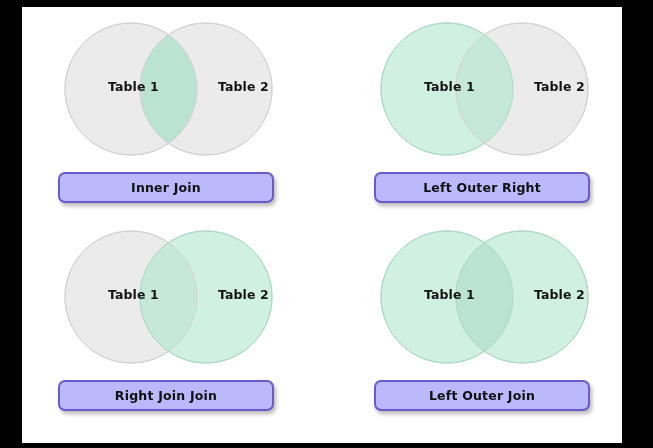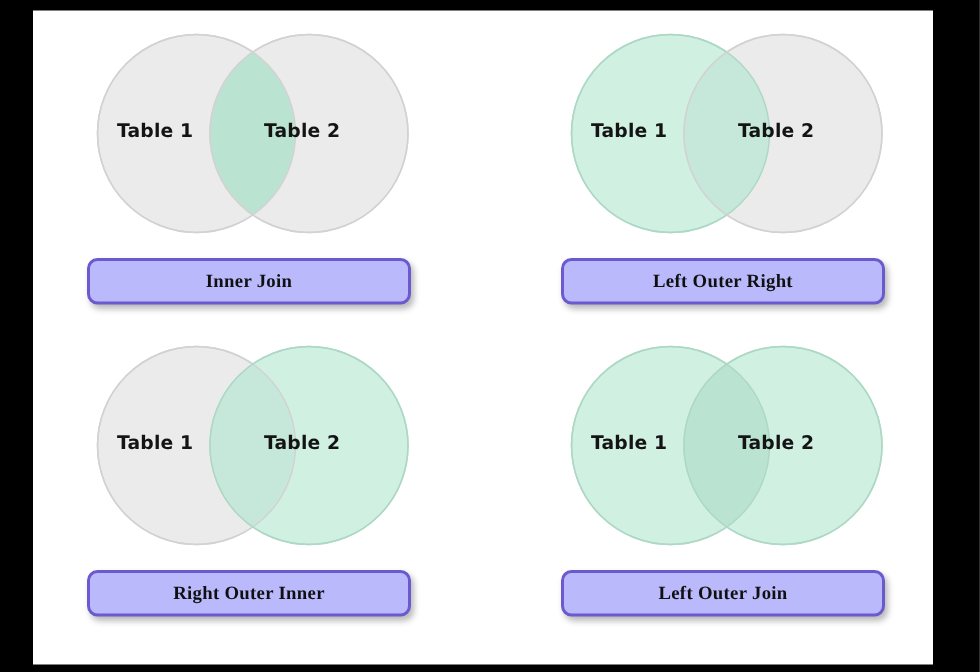--- a/index.html
+++ b/index.html
@@ -56,23 +56,24 @@
     overflow: visible;
   }
 
   .venn-label {
     position: absolute;
     font-size: 12.5px;
     font-weight: bold;
     color: #141414;
     white-space: nowrap;
     letter-spacing: 0.1px;
+    margin-left: 30px;
   }
   .label-left  { left: 42px;  top: 62px; }
-  .label-right { left: 140px; top: 62px; }
+  .label-right { left: 152px; top: 62px; }
 
   .join-button {
     position: absolute;
     left: 22px;
     top: 155px;
     width: 216px;
     height: 31px;
     border: 2px solid #6a5acd;
     border-radius: 7px;
     background: #b9b9fc;
@@ -82,21 +83,20 @@
     justify-content: center;
     box-sizing: border-box;
     cursor: pointer;
   }
   .join-button-label {
     font-size: 12.5px;
     font-weight: bold;
     color: #101010;
     white-space: nowrap;
     letter-spacing: 0.2px;
-    font-family: Liberation Serif, serif;
   }
 </style>
 </head>
 <body>
 
 <div id="stage">
   <div id="page">
 
     <div class="diagram-cell cell-tl">
       <div class="venn-wrap">
@@ -159,21 +159,21 @@
           <g clip-path="url(#clipL2)">
             <circle cx="170" cy="72" r="66" fill="#c6e8da" stroke="none"></circle>
           </g>
           <circle cx="95" cy="72" r="66" fill="none" stroke="#d2d2d2" stroke-width="1"></circle>
           <circle cx="170" cy="72" r="66" fill="none" stroke="#aed8c6" stroke-width="1"></circle>
         </svg>
         <span class="venn-label label-left">Table 1</span>
         <span class="venn-label label-right">Table 2</span>
       </div>
       <div class="join-button">
-        <span class="join-button-label">Right Outer Inner</span>
+        <span class="join-button-label">Right Join Join</span>
       </div>
     </div>
 
     <div class="diagram-cell cell-br">
       <div class="venn-wrap">
         <svg class="venn-svg" viewBox="0 0 265 145">
           <defs>
             <clipPath id="clipL3">
                 <circle cx="95" cy="72" r="66"></circle>
               </clipPath>

